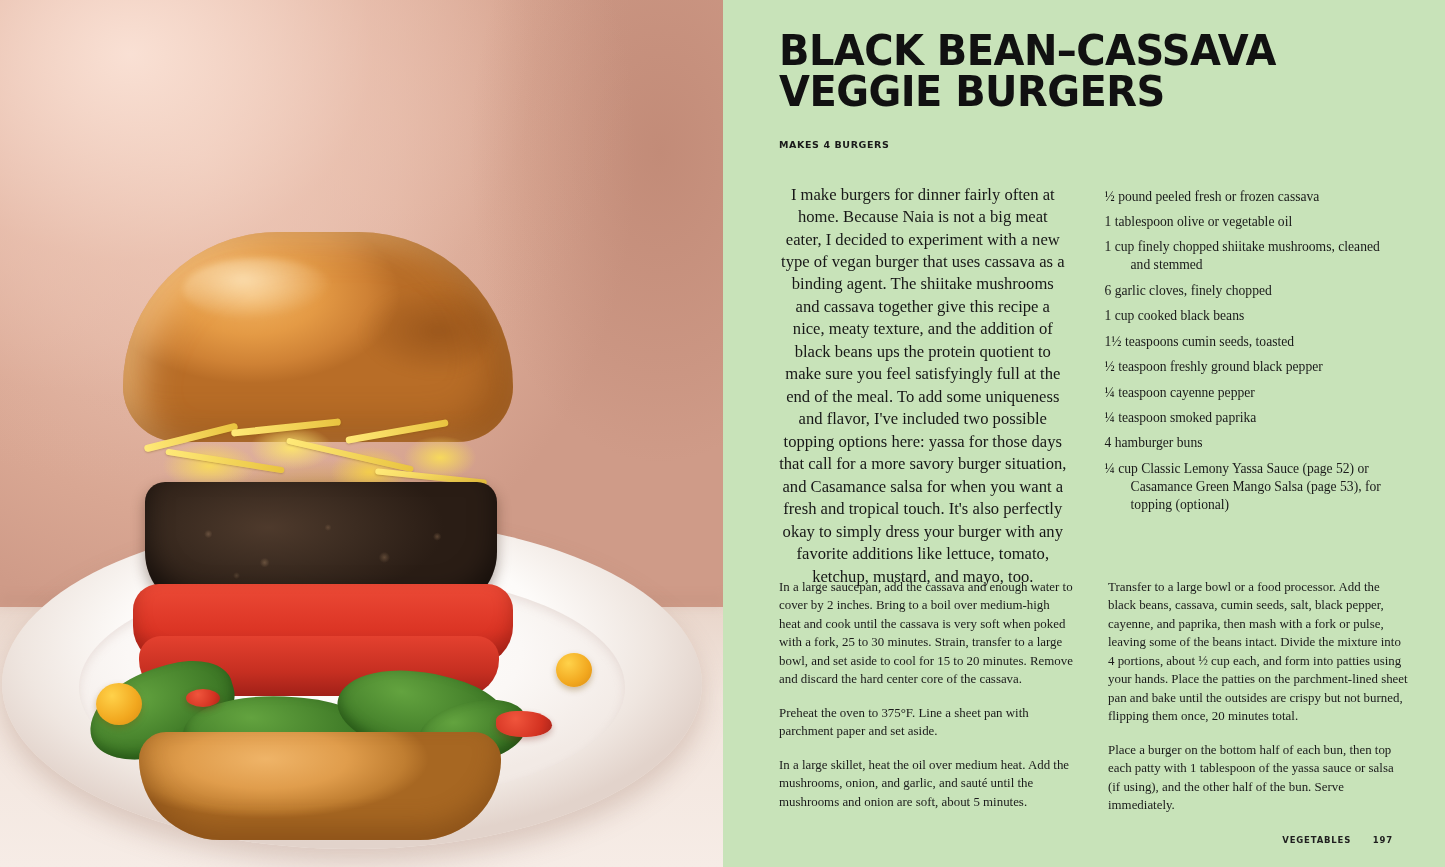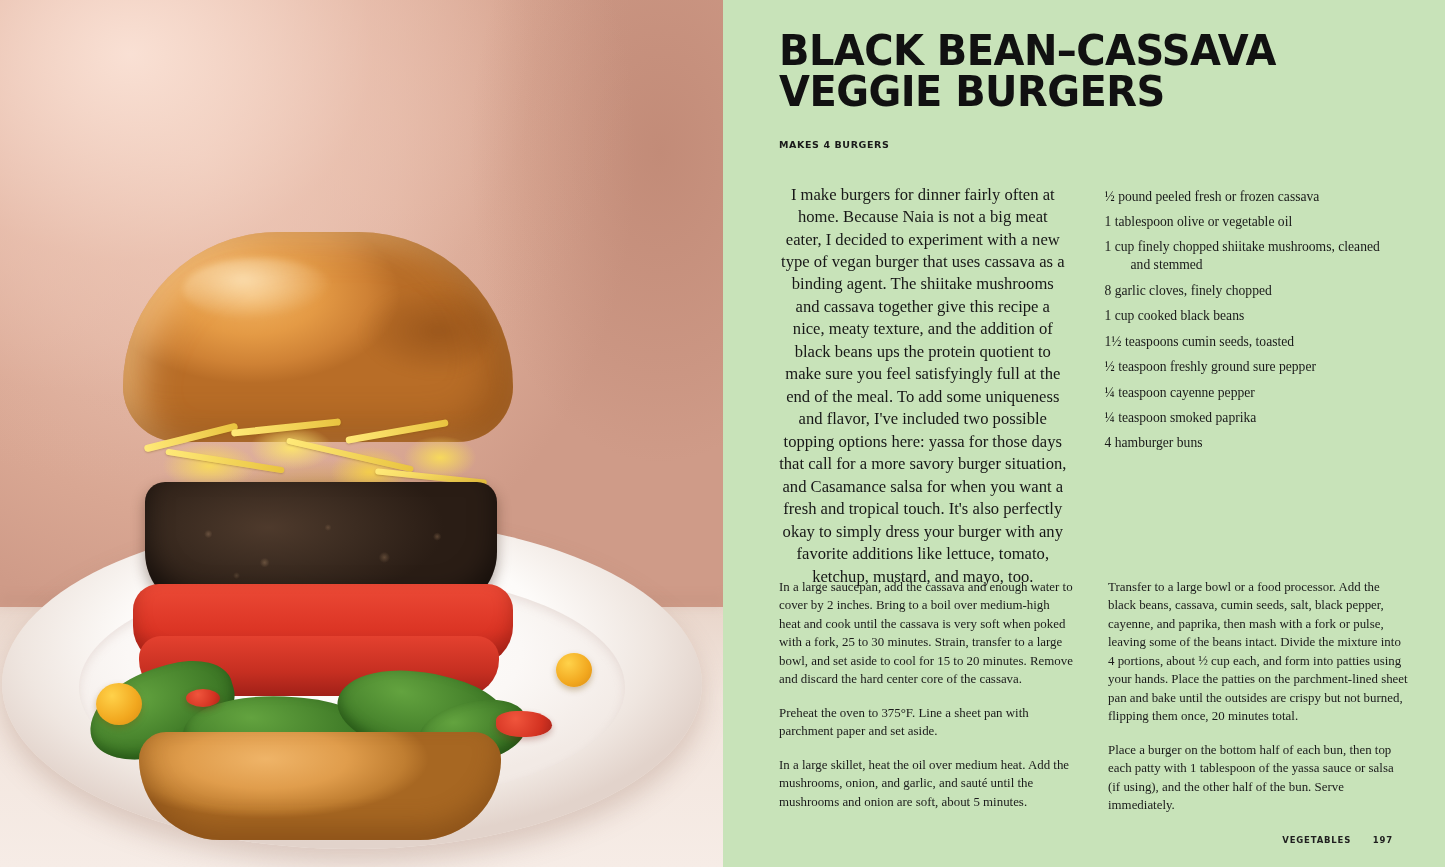--- a/index.html
+++ b/index.html
@@ -375,27 +375,28 @@
 
     <div class="cols">
       <div class="col-left">
         <p class="headnote">I make burgers for dinner fairly often at home. Because Naia is not a big meat eater, I decided to experiment with a new type of vegan burger that uses cassava as a binding agent. The shiitake mushrooms and cassava together give this recipe a nice, meaty texture, and the addition of black beans ups the protein quotient to make sure you feel satisfyingly full at the end of the meal. To add some uniqueness and flavor, I've included two possible topping options here: yassa for those days that call for a more savory burger situation, and Casamance salsa for when you want a fresh and tropical touch. It's also perfectly okay to simply dress your burger with any favorite additions like lettuce, tomato, ketchup, mustard, and mayo, too.</p>
       </div>
       <div class="col-right">
         <ul class="ing-list" id="ingredients">
             <li>½ pound peeled fresh or frozen cassava</li>
             <li>1 tablespoon olive or vegetable oil</li>
             <li>1 cup finely chopped shiitake mushrooms, cleaned<span class="cont">and stemmed</span></li>
-            <li>8 garlic cloves, finely chopped</li>
+            <li>6 garlic cloves, finely chopped</li>
             <li>1 cup cooked black beans</li>
             <li>1½ teaspoons cumin seeds, toasted</li>
-            <li>½ teaspoon freshly ground sure pepper</li>
+            <li>½ teaspoon freshly ground black pepper</li>
             <li>¼ teaspoon cayenne pepper</li>
             <li>¼ teaspoon smoked paprika</li>
             <li>4 hamburger buns</li>
+            <li>¼ cup Classic Lemony Yassa Sauce (page 52) or<span class="cont">Casamance Green Mango Salsa (page 53), for topping (optional)</span></li>
           </ul>
       </div>
     </div>
 
     <div class="lower-cols">
       <div class="col-left method" id="method-left">
           <p>In a large saucepan, add the cassava and enough water to cover by 2 inches. Bring to a boil over medium-high heat and cook until the cassava is very soft when poked with a fork, 25 to 30 minutes. Strain, transfer to a large bowl, and set aside to cool for 15 to 20 minutes. Remove and discard the hard center core of the cassava.</p>
           <p>Preheat the oven to 375°F. Line a sheet pan with parchment paper and set aside.</p>
           <p>In a large skillet, heat the oil over medium heat. Add the mushrooms, onion, and garlic, and sauté until the mushrooms and onion are soft, about 5 minutes.</p>
         </div>

